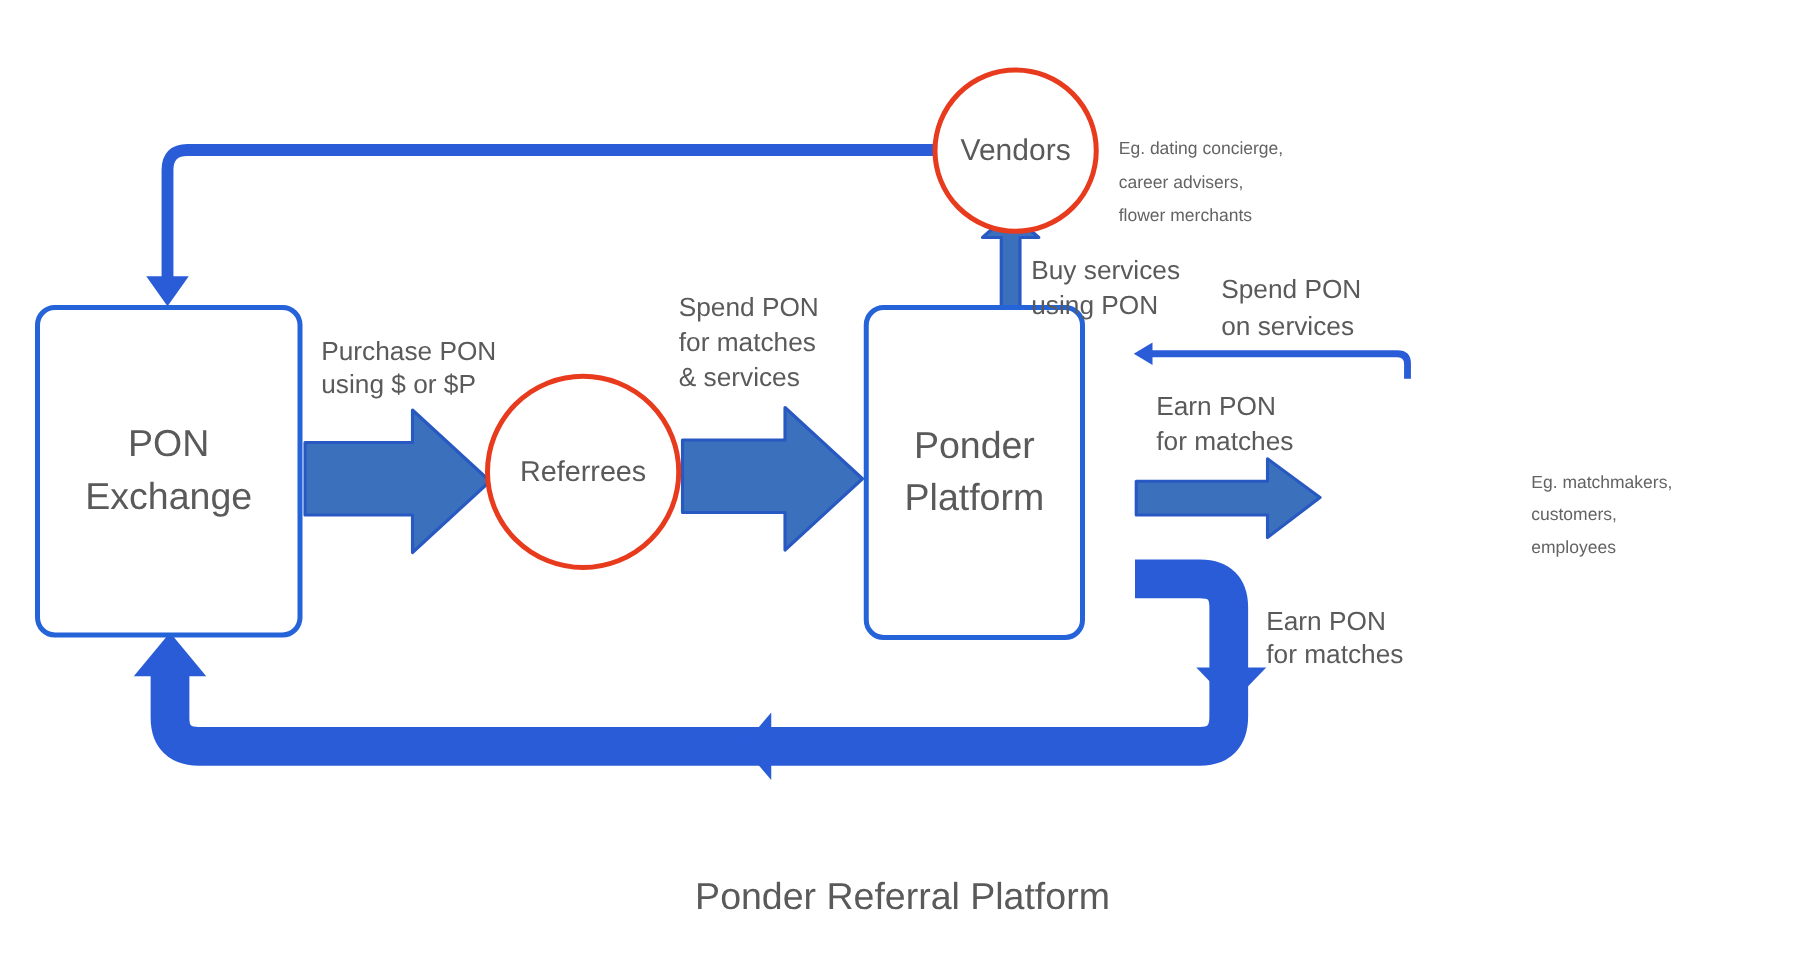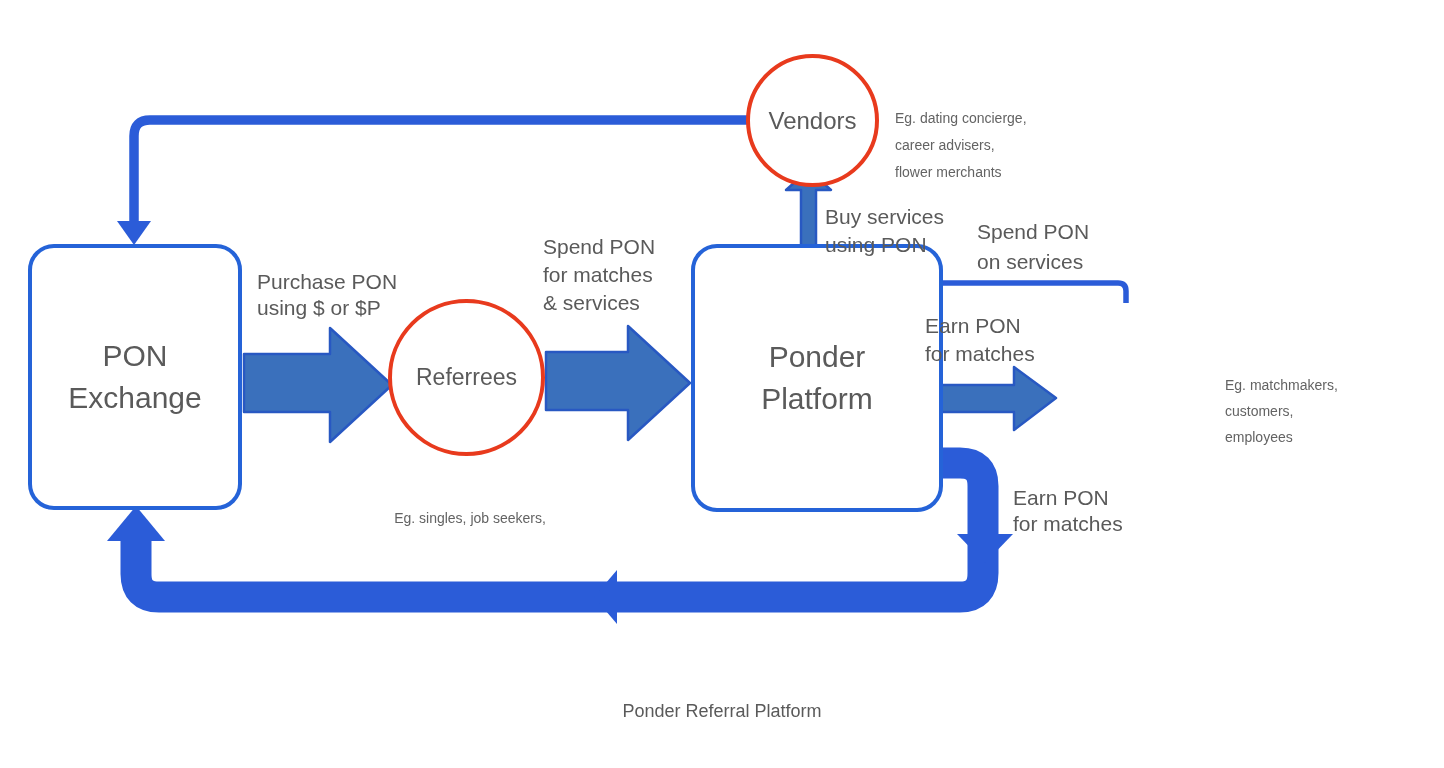--- a/index.html
+++ b/index.html
@@ -11,32 +11,32 @@
     --text-gray:#5a5a5a;
     --annotation-gray:#636363;
   }
   *{margin:0;padding:0;box-sizing:border-box;}
   body{background:#fff;font-family:"Liberation Sans",sans-serif;}
   .canvas{position:relative;width:1444px;height:768px;background:#ffffff;overflow:hidden;}
   .arrow-layer{position:absolute;left:0;top:0;width:1444px;height:768px;z-index:1;}
   .conn-stroke{fill:none;stroke:var(--connector-blue);}
   .conn-fill{fill:var(--connector-blue);stroke:none;}
   .block-arrow{fill:var(--block-arrow-fill);stroke:var(--block-arrow-stroke);stroke-width:2.5;stroke-linejoin:round;}
-  .node-box{position:absolute;background:#fff;border:4px solid var(--node-border-blue);border-radius:26px;
+  .node-box{position:absolute;background:#fff;border:4px solid var(--node-border-blue);border-radius:16px;
     display:flex;flex-direction:column;align-items:center;justify-content:center;z-index:2;}
   .node-box .node-label{font-size:30px;line-height:42px;color:var(--text-gray);text-align:center;}
   .node-circle{position:absolute;background:#fff;border:4px solid var(--circle-border-red);border-radius:50%;
     display:flex;flex-direction:column;align-items:center;justify-content:center;z-index:2;}
   .node-circle .node-label{font-size:24px;line-height:31px;color:var(--text-gray);text-align:center;}
   .edge-label{position:absolute;z-index:3;color:var(--text-gray);font-size:21px;line-height:27px;white-space:nowrap;}
   .edge-label span{display:block;}
   .annotation{position:absolute;z-index:3;color:var(--annotation-gray);font-size:14px;line-height:26px;white-space:nowrap;margin-top:42px;}
   .annotation span{display:block;}
   .diagram-title{position:absolute;left:0;top:701px;width:100%;text-align:center;
-    font-size:18px;color:var(--text-gray);z-index:3;}
+    font-size:30px;color:var(--text-gray);z-index:3;}
 </style>
 </head>
 <body>
 
 <div class="canvas">
 
   <svg class="arrow-layer" width="1444" height="768" viewBox="0 0 1444 768">
 
     <path class="conn-stroke" d="M747,120 L150,120 Q134,120 134,136 L134,222" stroke-width="9.5"></path>
     <polygon class="conn-fill" points="134,245 117,221 151,221"></polygon>
@@ -56,21 +56,21 @@
     <polygon class="conn-fill" points="957,534 1013,534 985,563"></polygon>
     <polygon class="conn-fill" points="594,597 617,570 617,624"></polygon>
     <polygon class="conn-fill" points="136,506 107,541 165,541"></polygon>
   </svg>
 
   <div class="node-box" style="left:28px;top:244px;width:214px;height:266px;">
     <div class="node-label">PON</div>
     <div class="node-label">Exchange</div>
   </div>
 
-  <div class="node-box" style="left:691px;top:244px;width:252px;height:268px;">
+  <div class="node-box" style="left:691px;top:244px;width:177px;height:268px;">
     <div class="node-label">Ponder</div>
     <div class="node-label">Platform</div>
   </div>
 
   <div class="node-circle" style="left:746px;top:54px;width:133px;height:133px;">
     <div class="node-label">Vendors</div>
   </div>
 
   <div class="node-circle" style="left:388px;top:299px;width:157px;height:157px;">
     <div class="node-label" style="font-size:23px;">Referrees</div>
@@ -109,21 +109,20 @@
     <span>for matches</span>
   </div>
 
   <div class="annotation" style="left:895px;top:63px;line-height:27px;">
     <span>Eg. dating concierge,</span>
     <span>career advisers,</span>
     <span>flower merchants</span>
   </div>
 
   <div class="annotation" style="left:345px;top:464px;width:250px;text-align:center;line-height:25px;">
-    <span>Eg. singles, job seekers,</span>
   </div>
 
   <div class="annotation" style="left:1225px;top:330px;line-height:26px;">
     <span>Eg. matchmakers,</span>
     <span>customers,</span>
     <span>employees</span>
   </div>
 
   <div class="diagram-title">Ponder Referral Platform</div>
 

